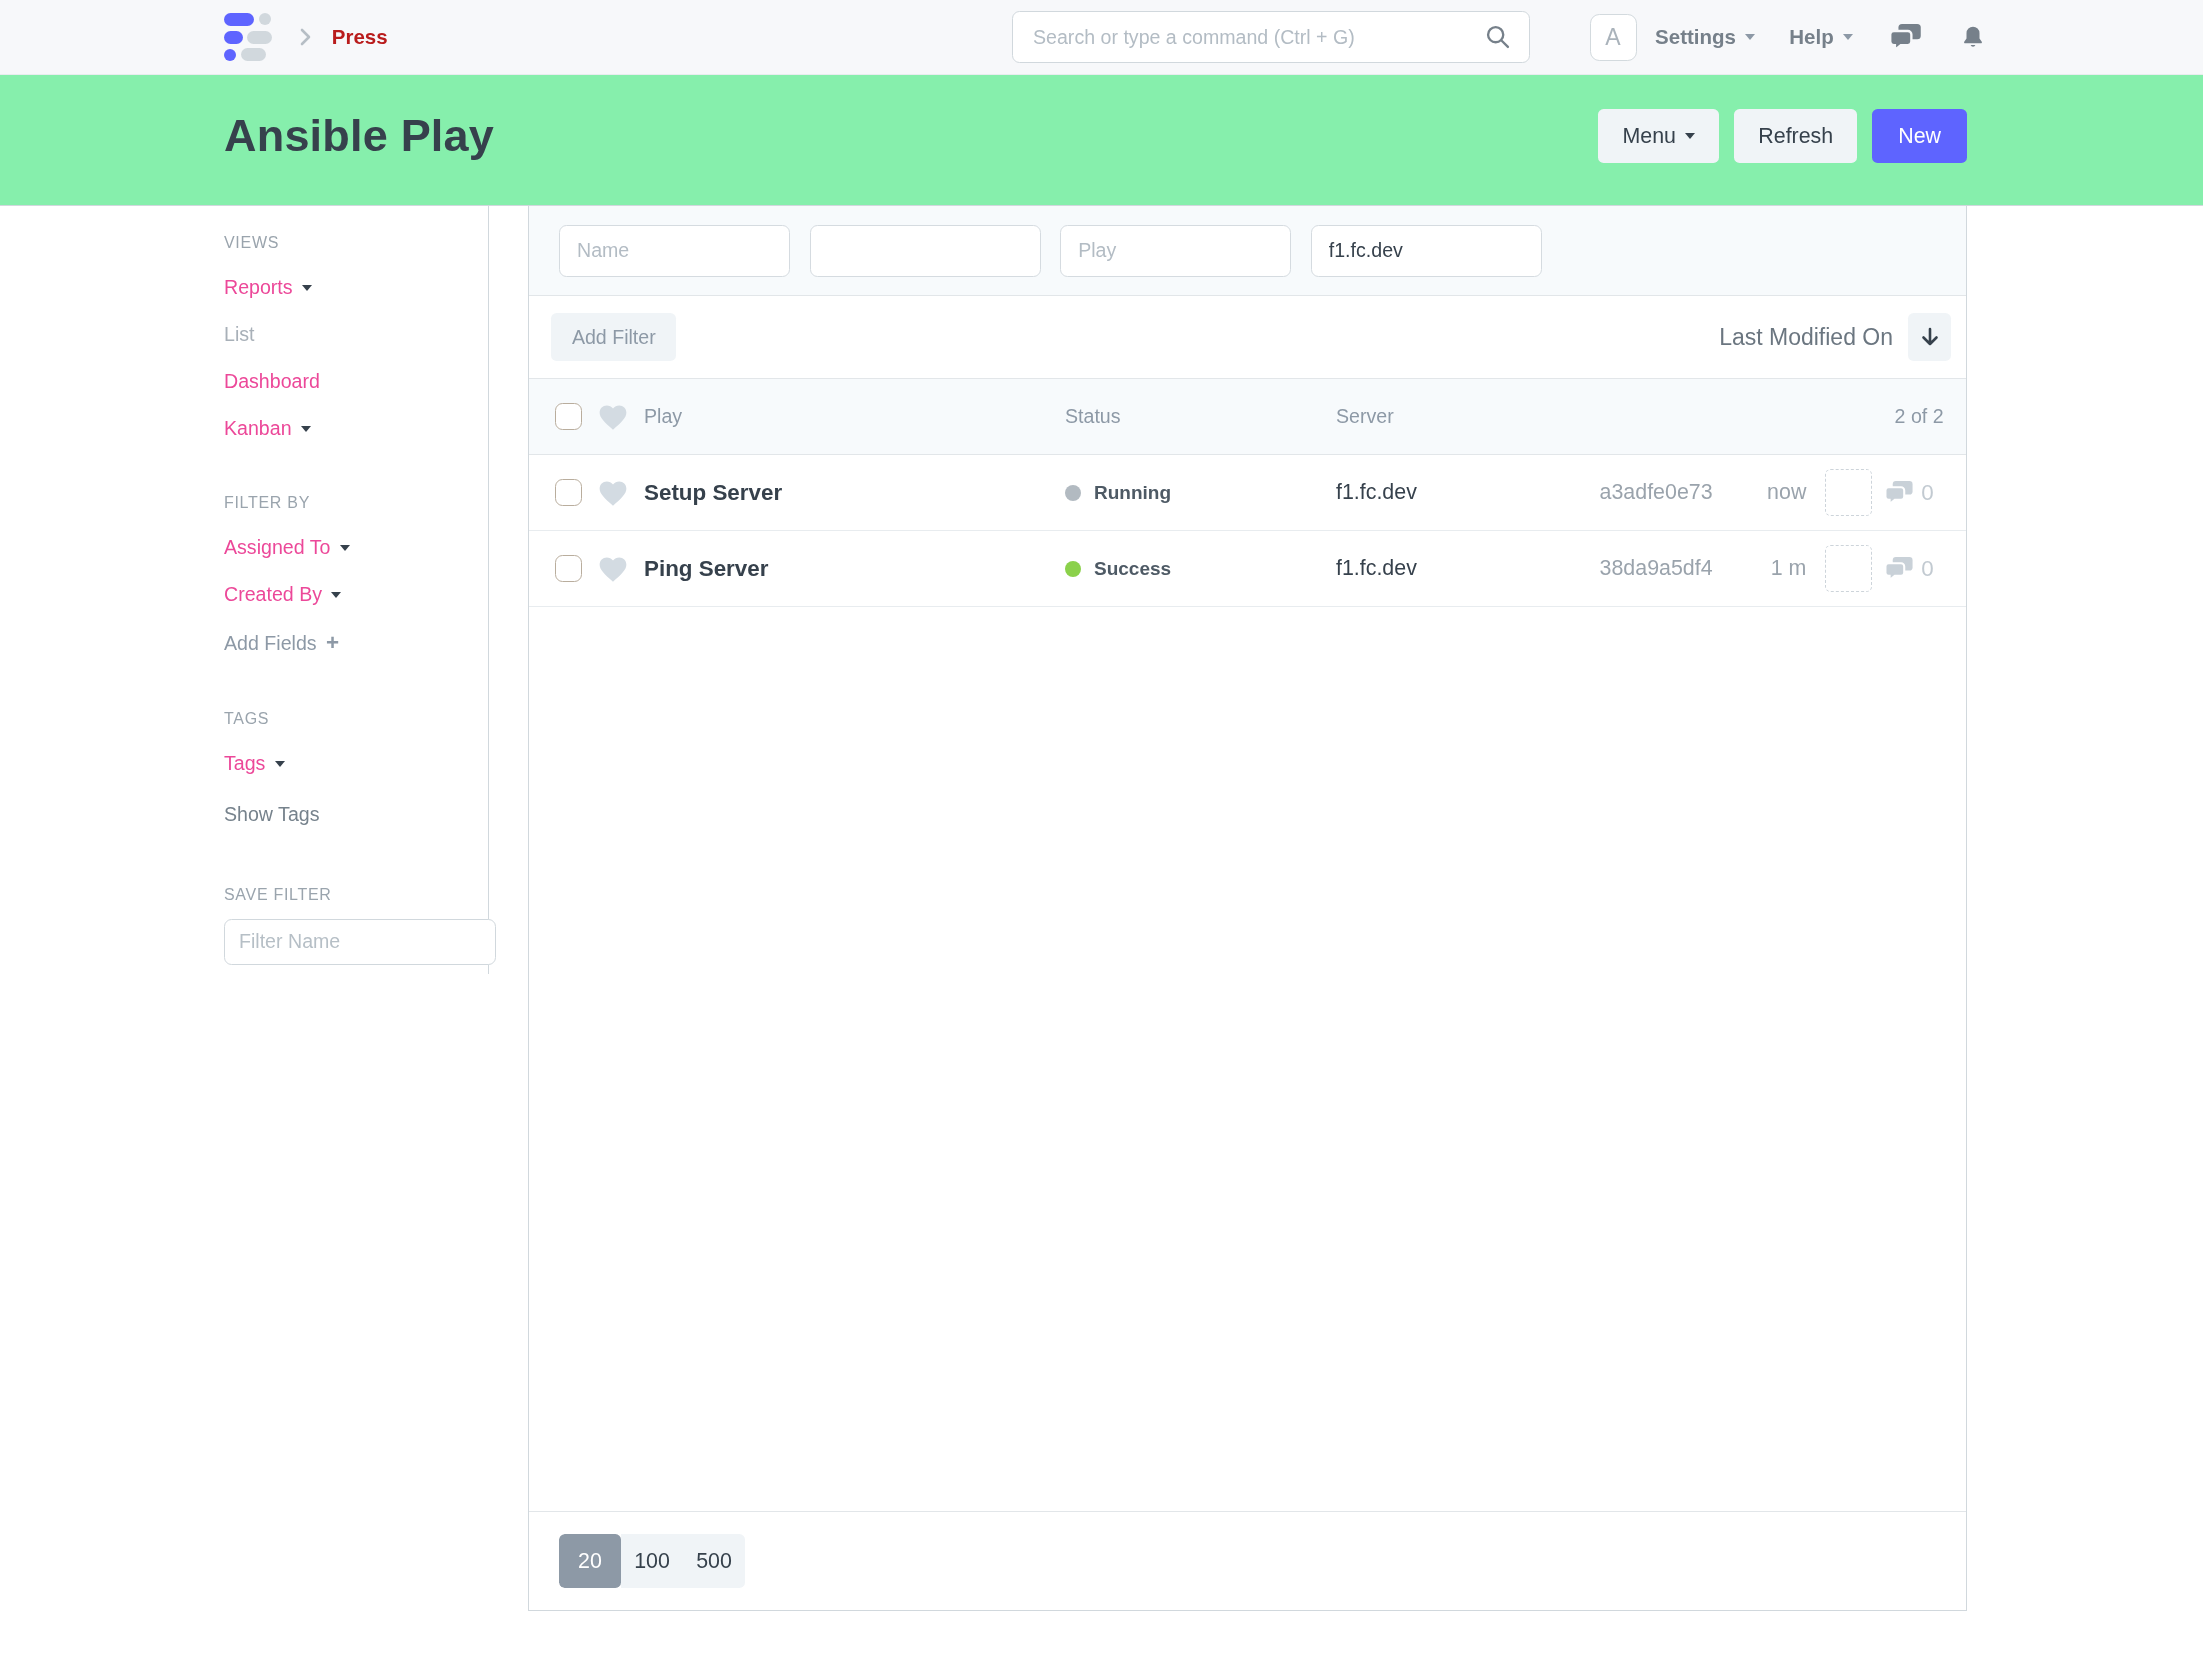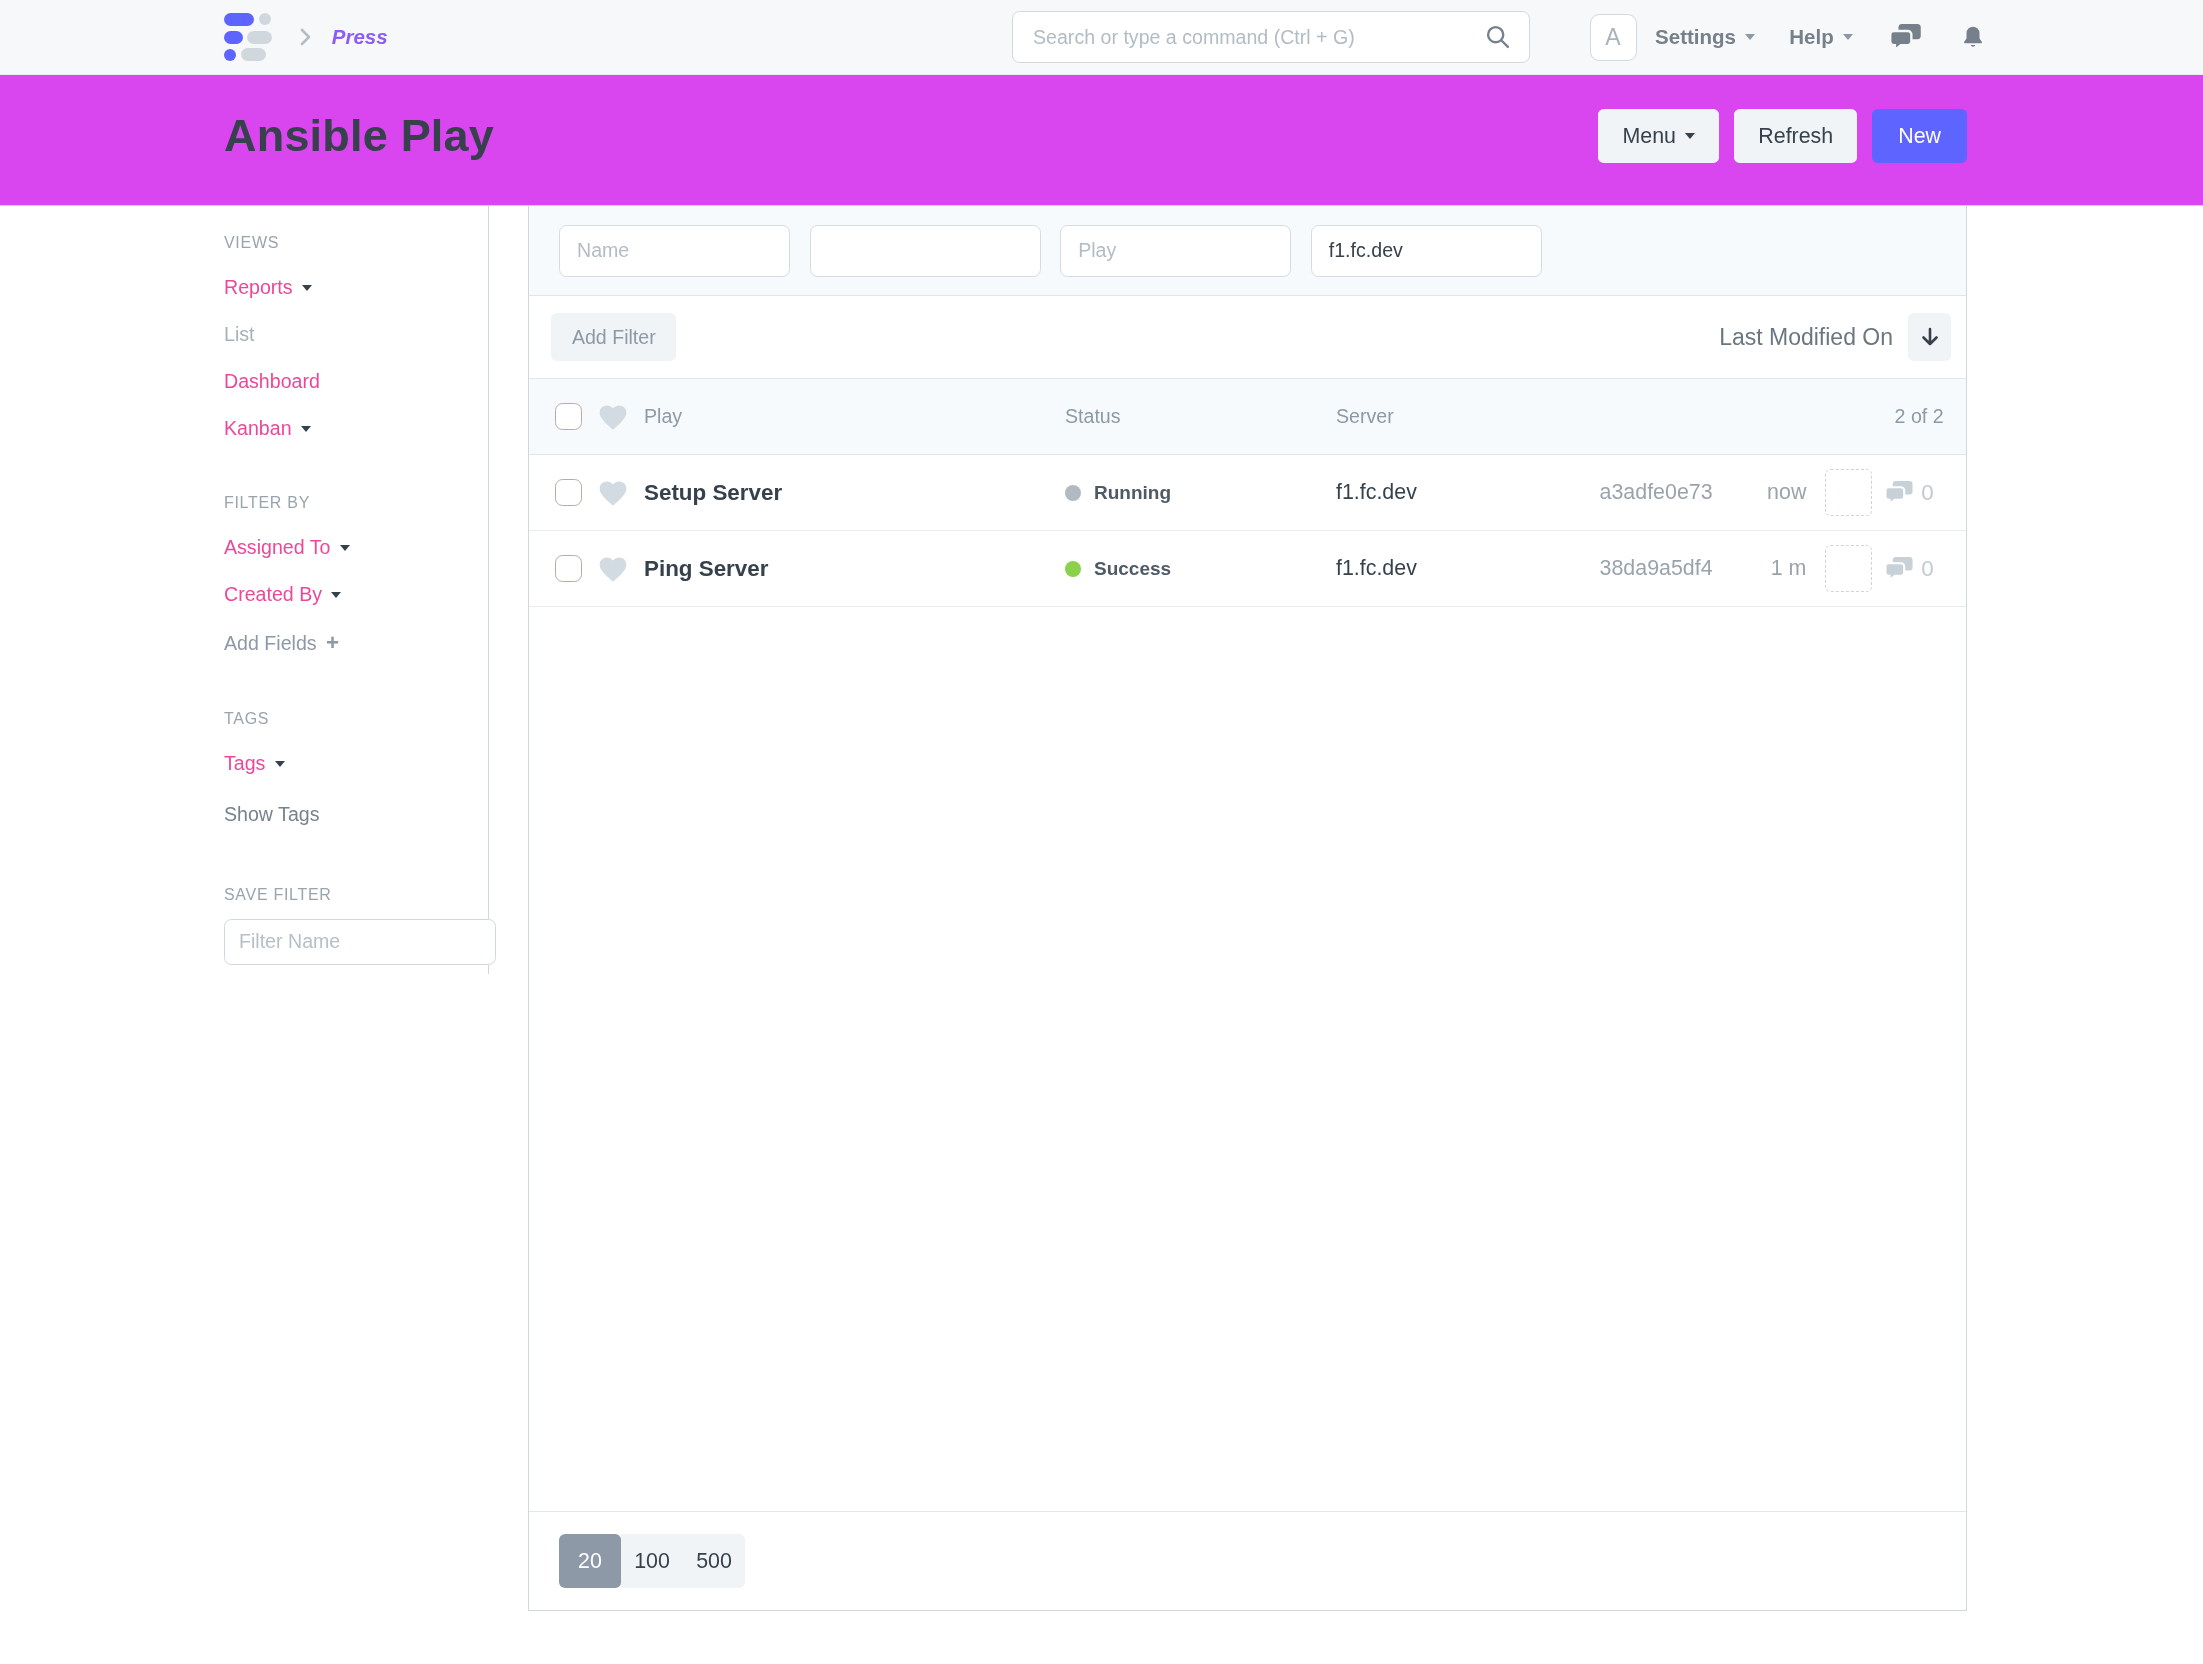--- a/index.html
+++ b/index.html
@@ -11,41 +11,41 @@
   .navbar { height:75px; background:#f7f8fa; border-bottom:0.9px solid #e9ecef;
             display:flex; align-items:center; padding:0 218px 0 224px; }
   .logo { display:flex; flex-direction:column; gap:4.7px; cursor:pointer; }
   .lrow { display:flex; gap:4.7px; align-items:center; }
   .pill { height:13px; border-radius:7.5px; }
   .pill.blue { background:#5e64ff; }
   .pill.gray { background:#d1d8dd; }
   .pw32{width:30px;} .pw20{width:18.6px;} .pw27{width:25px;}
   .pdot{width:12px;height:12px;border-radius:50%;}
   .crumb-chev { margin:0 15px 0 20.5px; display:flex; align-items:center; }
-  .crumb { font-size:20.5px; font-weight:700; color:#8b5cf6;font-style:italic; }
+  .crumb { font-size:20.5px; font-weight:700; color:#b91c1c; }
   .nav-spacer { flex:1; }
   .search-box { width:518px; height:52px; background:#fff; border:0.9px solid #d1d8dd; border-radius:7.5px;
                 display:flex; align-items:center; padding:0 17px 0 20.5px; }
   .search-box input { flex:1; border:none; outline:none; font-size:19.6px; color:#36414c; background:transparent;
                       font-family:inherit; }
   .search-box input::placeholder { color:#b3bcc4; }
   .nav-right { display:flex; align-items:center; margin-left:60px; }
   .avatar { width:47px; height:47px; border:1.9px solid #d3dade; border-radius:9.3px; background:#fff;
             display:flex; align-items:center; justify-content:center; font-size:23px; color:#aab3bb; }
   .nav-item { font-size:20.5px; font-weight:700; color:#76808a; display:flex; align-items:center; }
   .nav-item .caret-sm { margin-left:9.3px; }
   .caret-sm { width:0;height:0;border-left:5.6px solid transparent;border-right:5.6px solid transparent;
               border-top:6.5px solid #8d99a6; display:inline-block; }
   .caret-dk { width:0;height:0;border-left:5.6px solid transparent;border-right:5.6px solid transparent;
               border-top:6.5px solid #36414c; display:inline-block; margin-left:9.3px; }
   .ml20{margin-left:18.6px;} .ml36{margin-left:34px;} .ml40{margin-left:37px;} .ml42{margin-left:39px;}
   .icon-btn { display:flex; align-items:center; cursor:pointer; }
 
   
-  .page-head { height:131px; background:#d946ef; border-bottom:0.9px solid #d1d8dd;
+  .page-head { height:131px; background:#86efac; border-bottom:0.9px solid #d1d8dd;
                display:flex; align-items:center; padding:0 237px 8px 224px; }
   .page-title { font-size:45px; font-weight:700; color:#36414c; letter-spacing:0.2px; }
   .head-actions { margin-left:auto; display:flex; gap:15px; }
   .btn { border:none; border-radius:5.6px; font-size:21.4px; font-family:inherit; cursor:pointer;
          display:flex; align-items:center; justify-content:center; }
   .btn-light { background:#f0f4f7; color:#36414c; height:54px; padding:0 24px; }
   .btn-primary { background:#5e64ff; color:#fff; height:54px; padding:0 26px; }
 
   
   .layout { display:flex; align-items:flex-start; padding-left:224px; }

